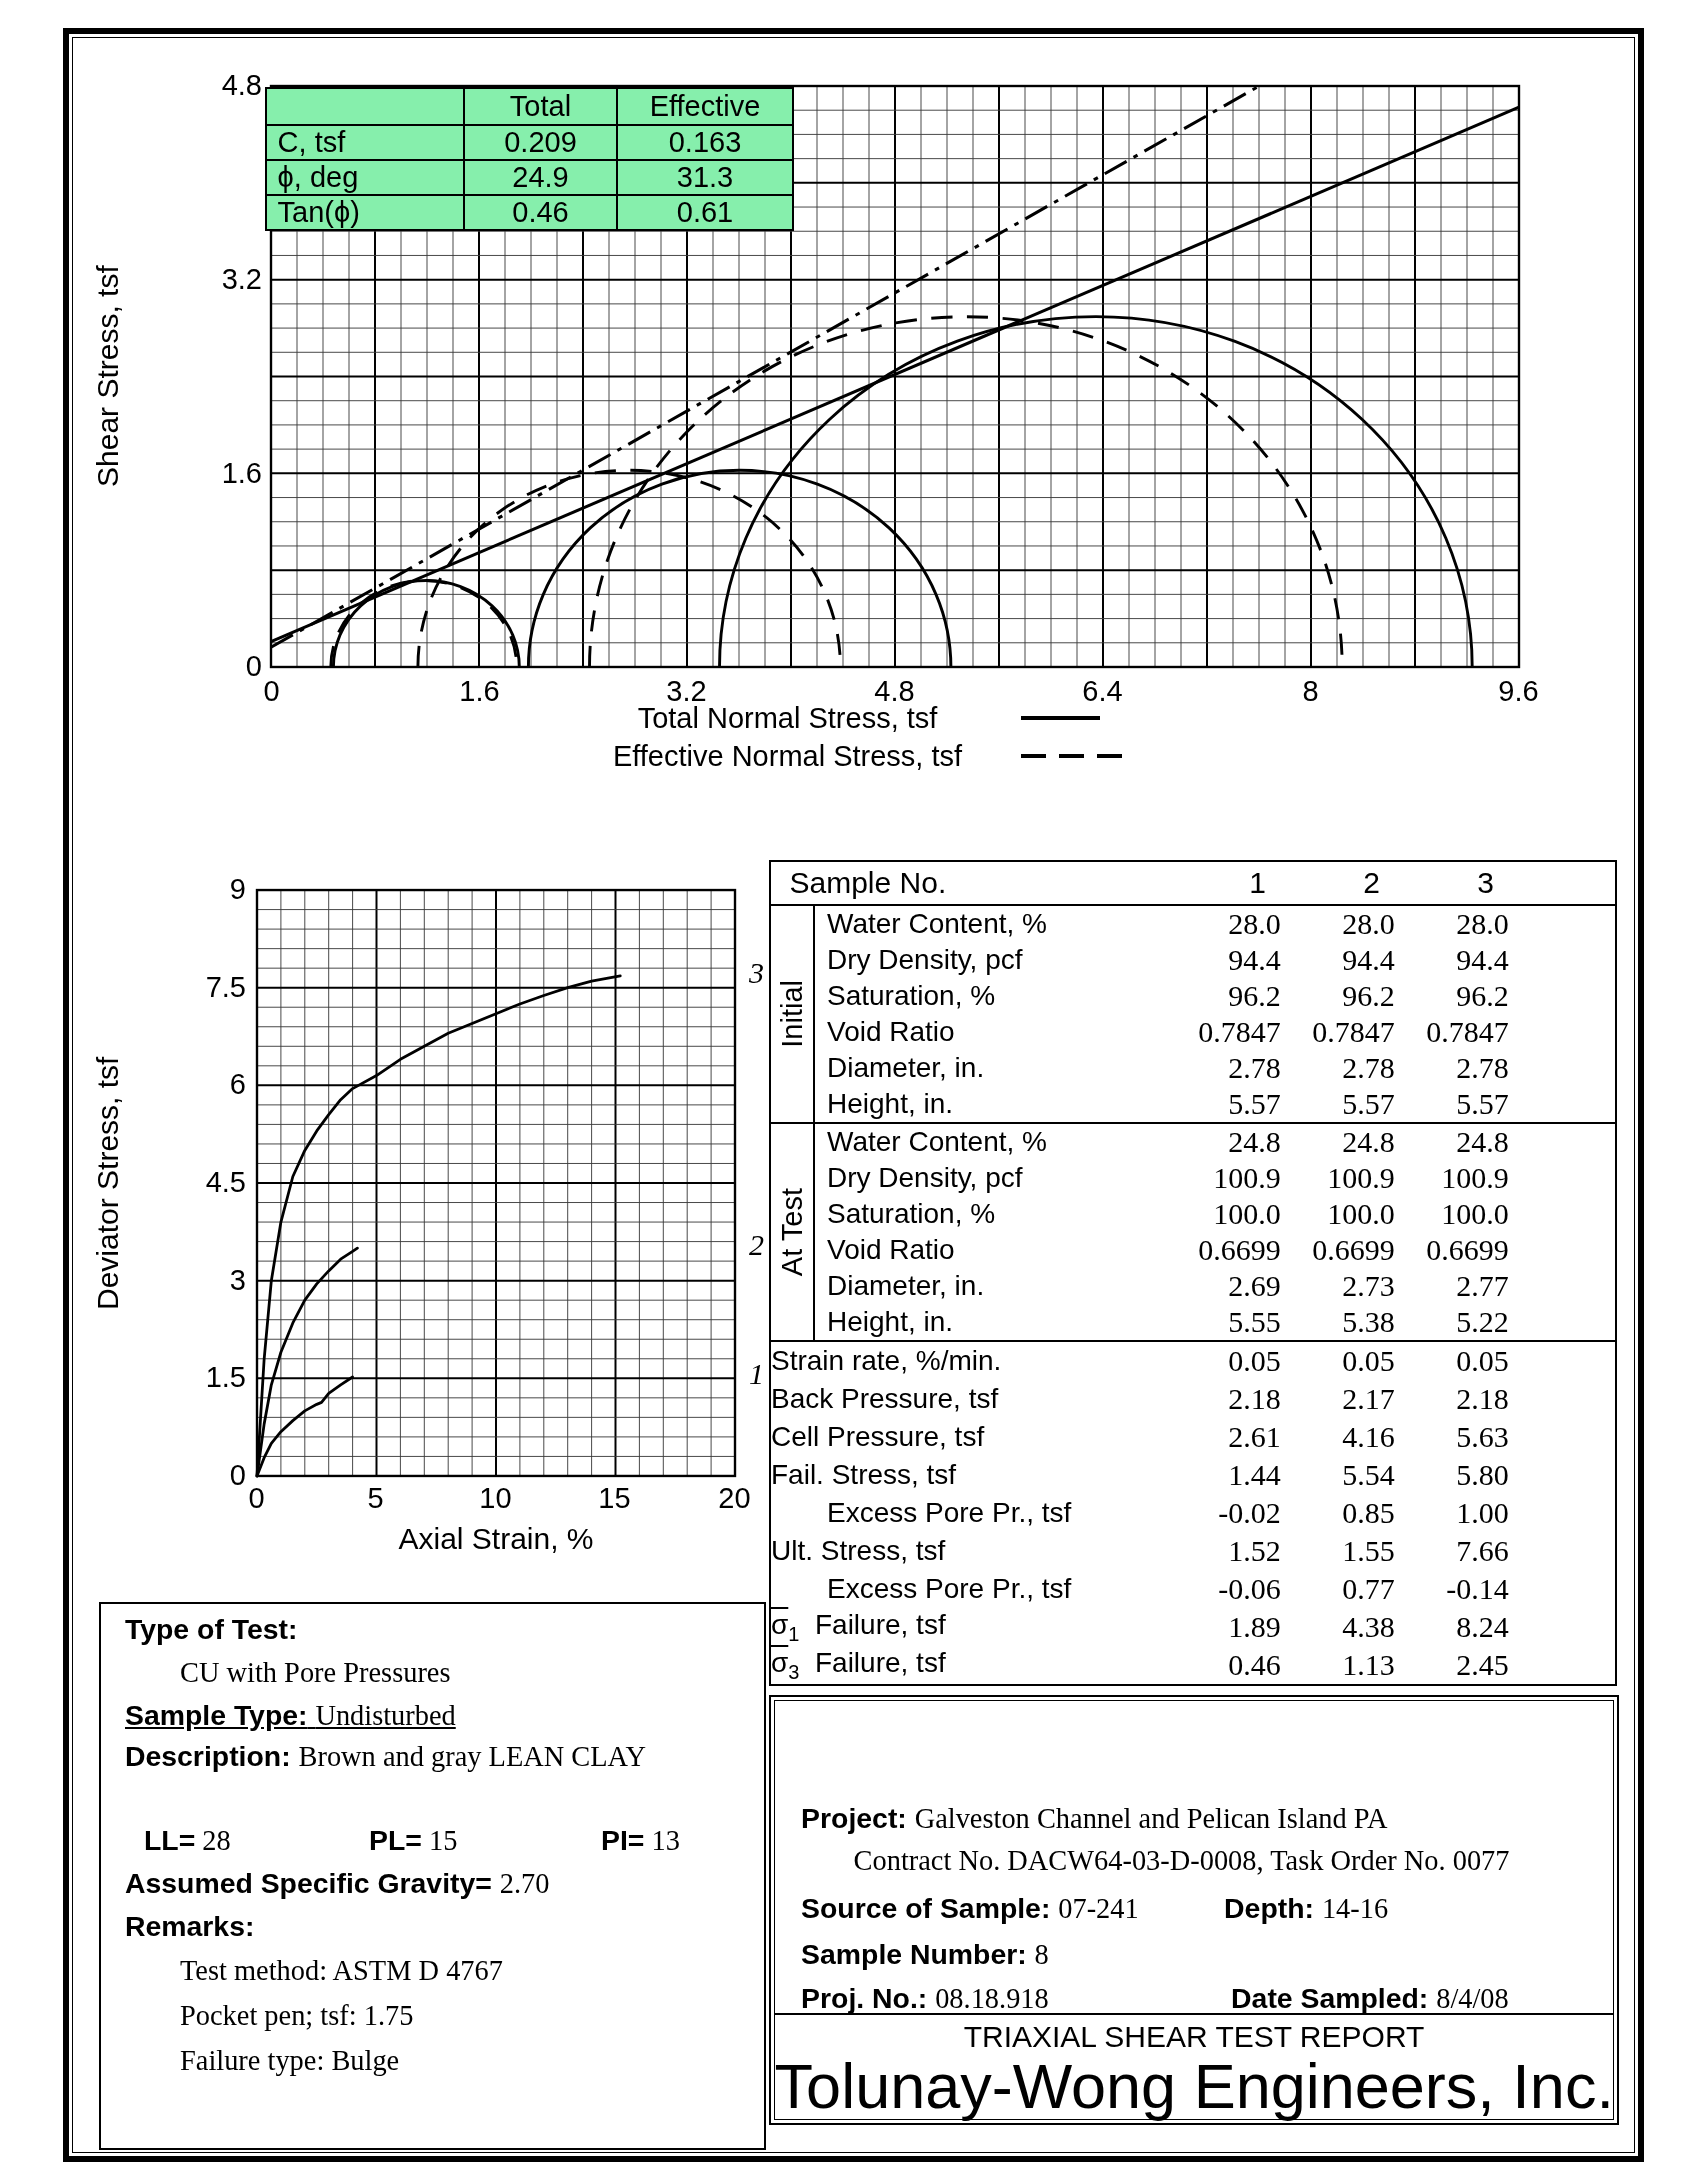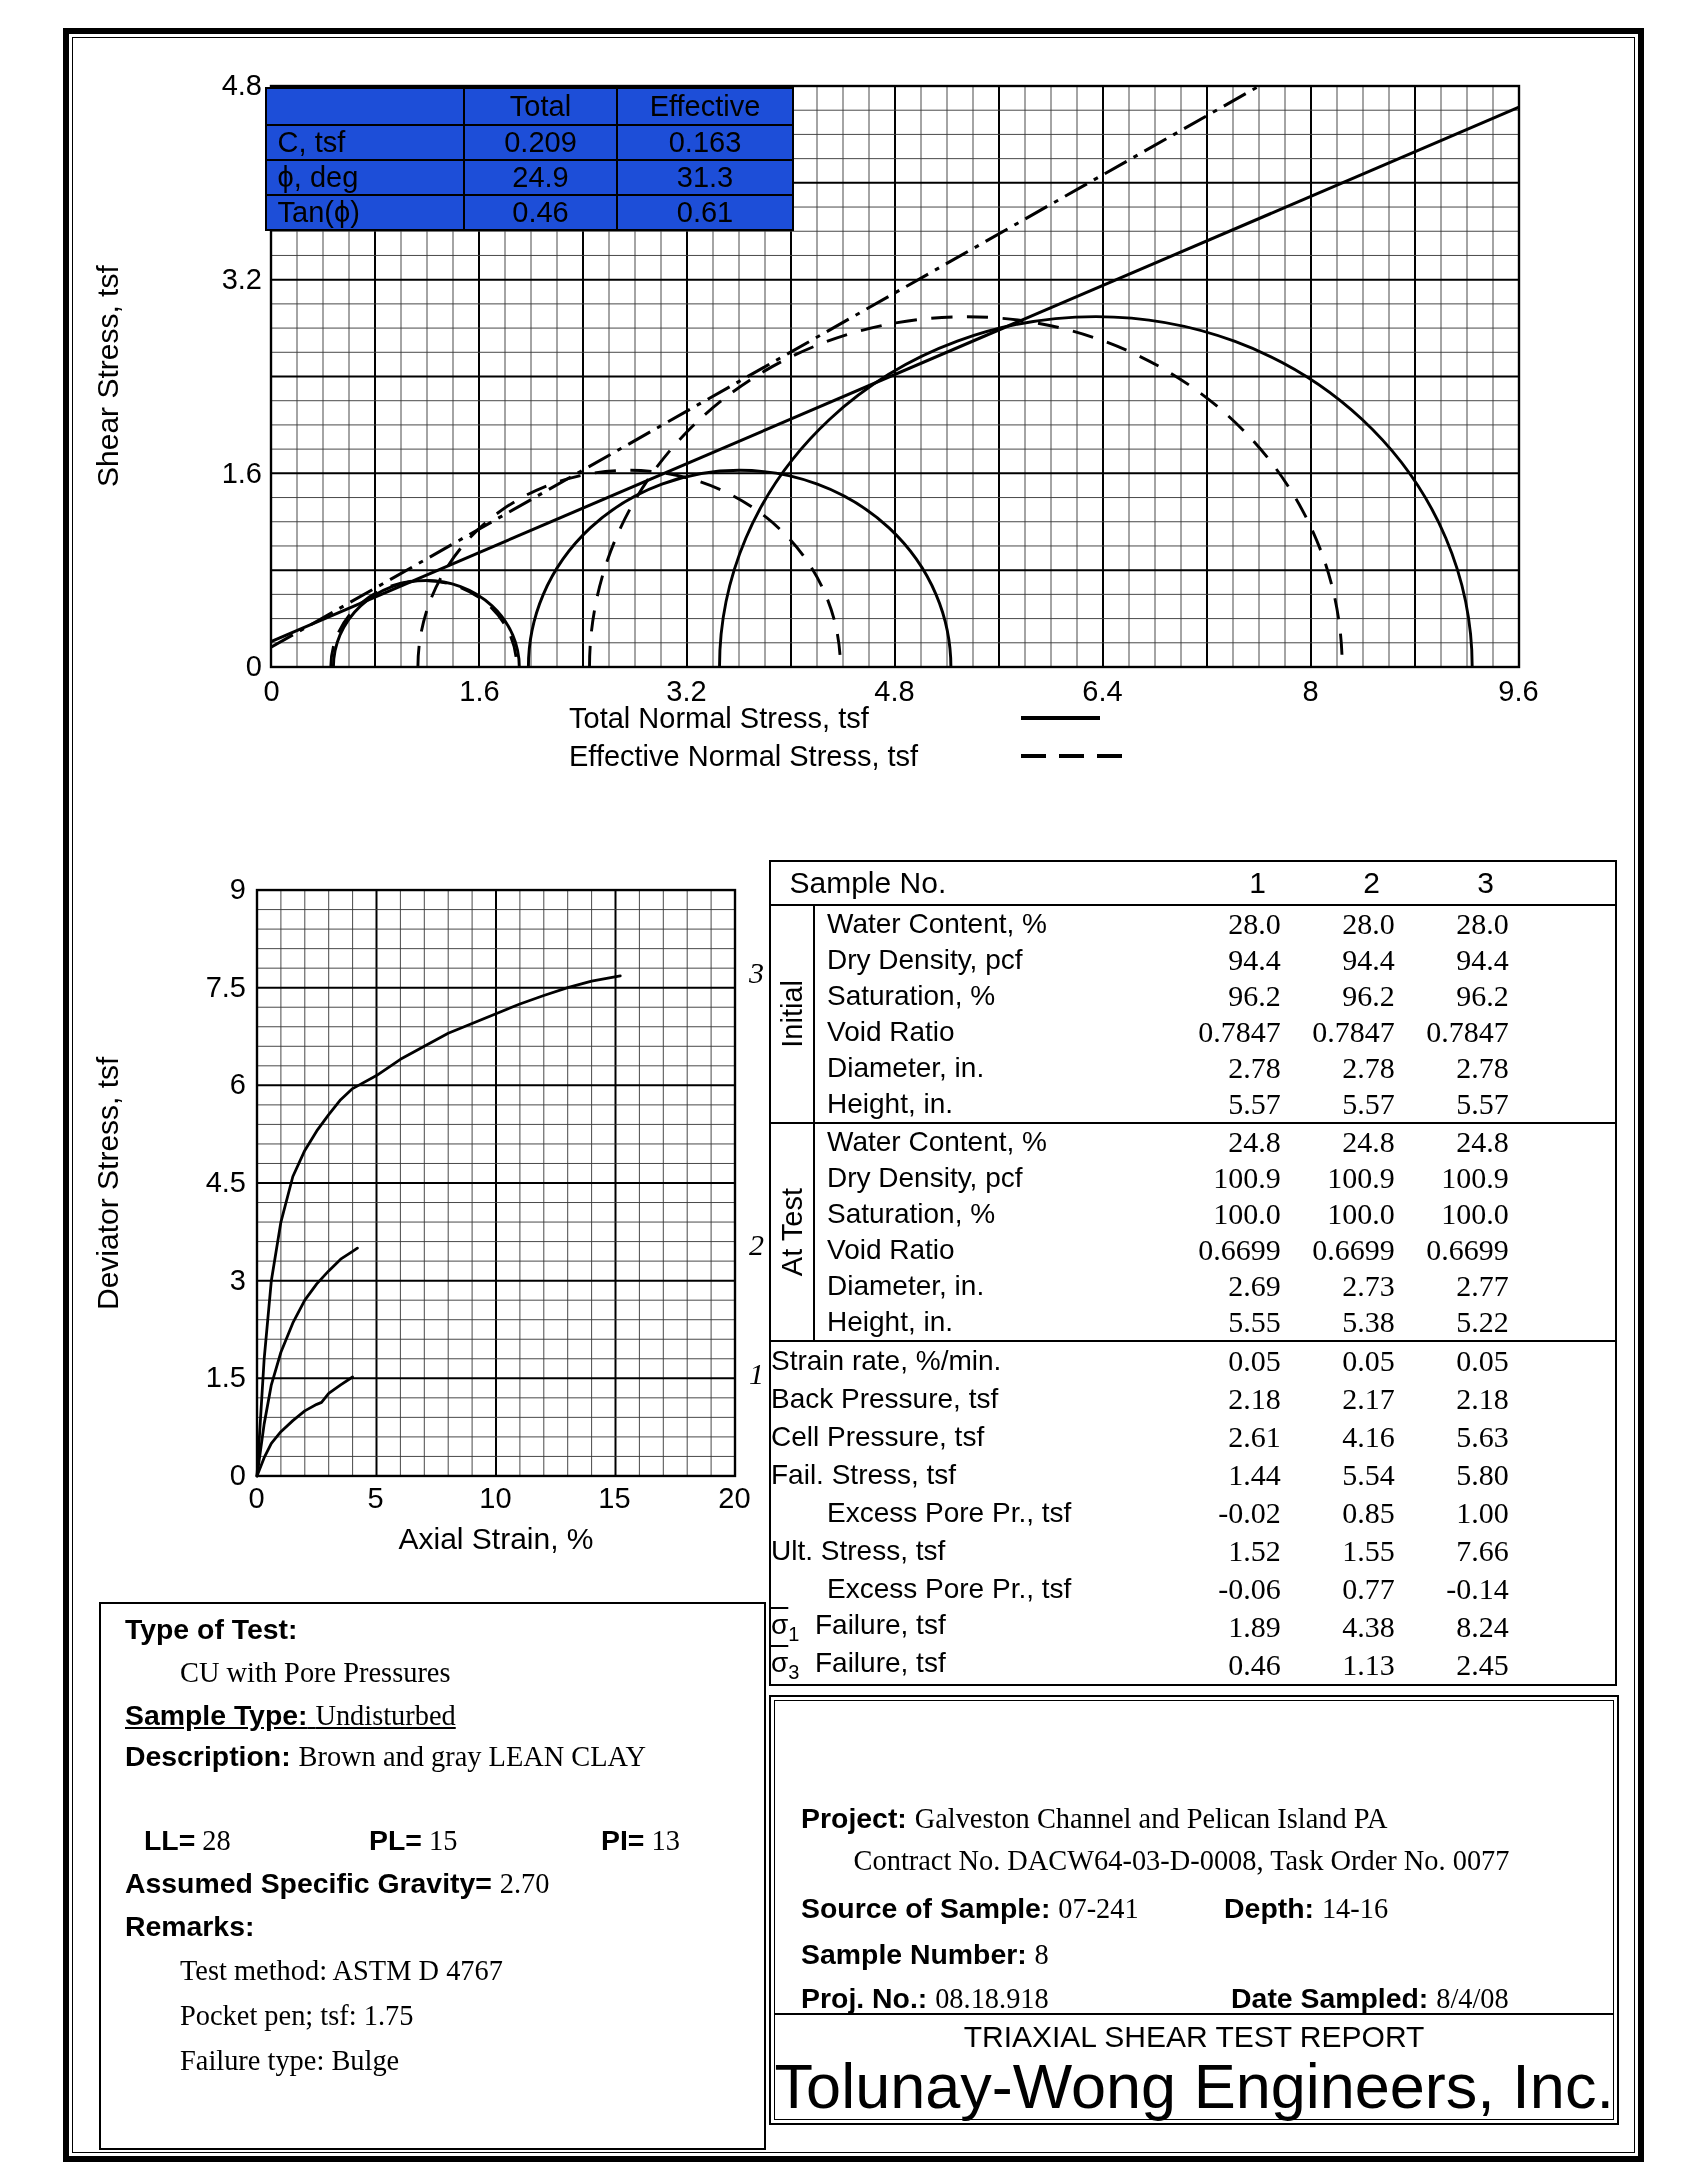--- a/index.html
+++ b/index.html
@@ -19,30 +19,30 @@
   .env{fill:none;stroke:#000;stroke-width:4.6;}
   .env.effective{stroke-dasharray:38 12 7 12;}
   .tick{position:absolute;z-index:2;font-size:29px;line-height:32px;white-space:nowrap;}
   .tick.xt{text-align:center;width:79px;}
   .tick.yt{text-align:right;width:86px;}
   .vlabel{position:absolute;z-index:2;display:flex;align-items:center;justify-content:center;
           writing-mode:vertical-rl;transform:rotate(180deg);font-size:30px;}
   .xlabel{position:absolute;z-index:2;text-align:center;font-size:30px;}
   .curve-id{position:absolute;z-index:2;font-family:"Liberation Serif",serif;font-style:italic;font-size:30px;}
   
-  .ptable{position:absolute;left:265px;top:87px;z-index:3;background:#1d4ed8;border:2.6px solid #000;
+  .ptable{position:absolute;left:265px;top:87px;z-index:3;background:#86efac;border:2.6px solid #000;
           display:grid;grid-template-columns:196px 153px 176px;grid-auto-rows:35px;}
   .pcell{border-left:2px solid #000;border-top:2px solid #000;display:flex;align-items:center;
          justify-content:center;font-size:29px;}
   .pcell.c0{border-left:none;justify-content:flex-start;padding-left:10.6px;}
   .pcell.r0{border-top:none;}
   
   .legend{position:absolute;left:569px;top:699px;z-index:2;}
   .lrow{display:flex;align-items:center;height:38px;}
-  .llabel{width:437px;text-align:left;font-size:29px;white-space:nowrap;}
+  .llabel{width:437px;text-align:center;font-size:29px;white-space:nowrap;}
   .lsample{margin-left:14.6px;height:3.3px;}
   .lsample.solid{width:79px;background:#000;}
   .lsample.dashed{width:110px;background:repeating-linear-gradient(90deg,#000 0 25px,transparent 25px 38px);}
   
   .stable{position:absolute;left:769px;top:860px;width:848px;z-index:2;border:2px solid #000;background:#fff;box-sizing:border-box;}
   .st-header{height:42px;border-bottom:2.6px solid #000;display:grid;
              grid-template-columns:405px 114px 114px 114px 1fr;align-items:center;}
   .st-first{font-size:30px;padding-left:18.5px;}
   .st-colhead{font-size:30px;text-align:right;padding-right:24px;}
   .st-sec{display:flex;border-bottom:2px solid #000;}

